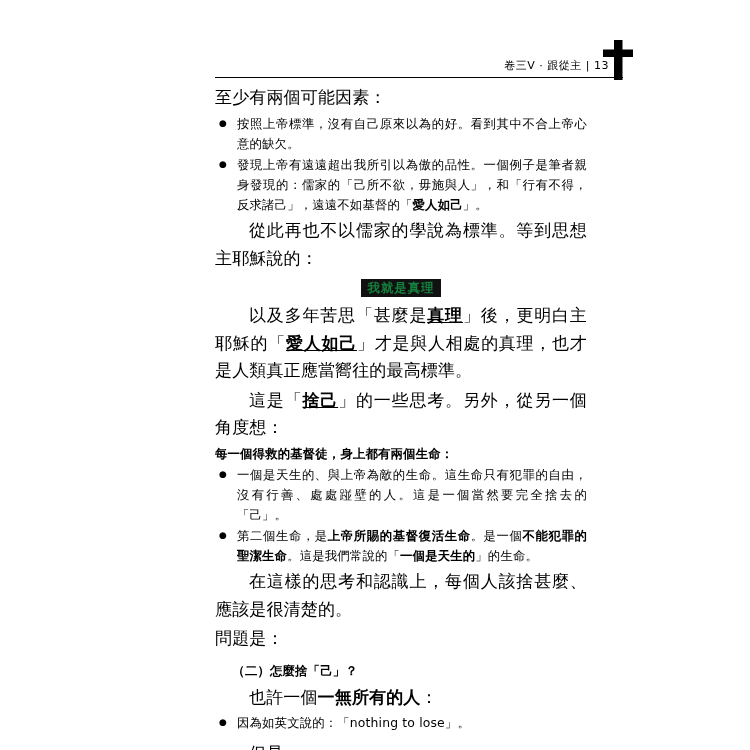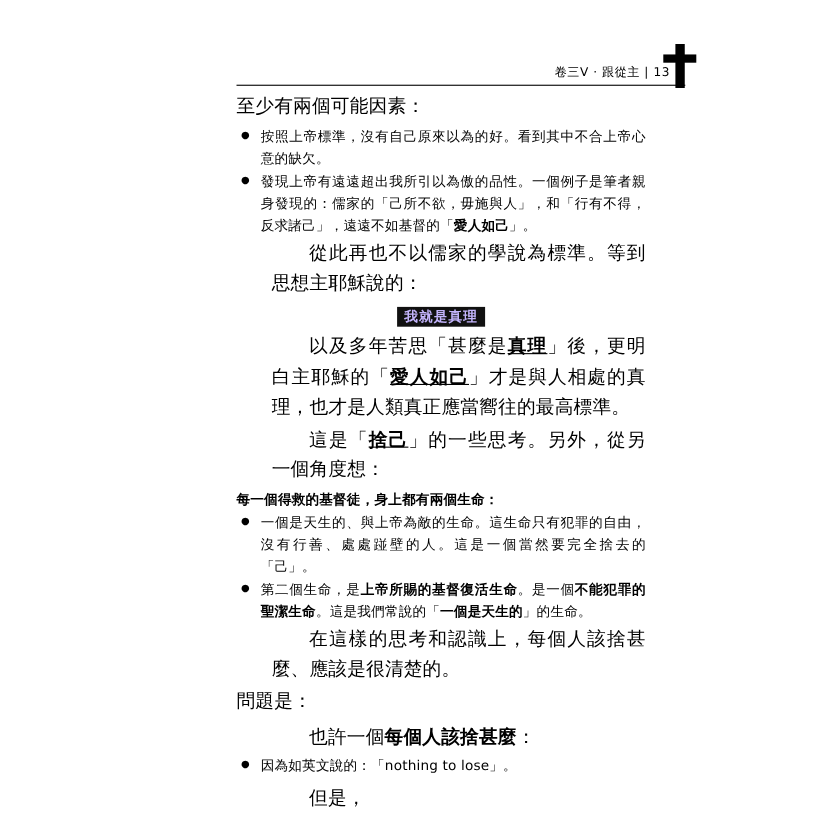--- a/index.html
+++ b/index.html
@@ -57,21 +57,20 @@
   
   .para {
     font-size: 17px;
     line-height: 1.62;
     text-align: justify;
     margin: 0 0 2px 0;
     letter-spacing: 0.15px;
   }
   .indent {
     text-indent: 2em;
-    margin-left: 32px;
   }
   .bullets {
     list-style: none;
     margin: 2px 0 2px 0;
     padding: 0;
   }
   .bullets li {
     position: relative;
     padding-left: 22px;
     font-size: 12.4px;
@@ -95,21 +94,21 @@
     font-weight: bold;
     text-decoration: underline;
   }
   .highlight {
     display: block;
     text-align: center;
     margin: 5px 0 5px 0;
   }
   .highlight span {
     background: #111111;
-    color: #c4b5fd;
+    color: #15803d;
     font-weight: bold;
     font-size: 12.4px;
     padding: 1px 7px 2px 7px;
     letter-spacing: 1px;
   }
   .heading {
     font-size: 12.4px;
     font-weight: bold;
     margin: 4px 0 2px 0;
     letter-spacing: 0.15px;
@@ -163,22 +162,23 @@
     <ul class="bullets">
       <li>一個是天生的、與上帝為敵的生命。這生命只有犯罪的自由，沒有行善、處處踫壁的人。這是一個當然要完全捨去的「己」。</li>
       <li>第二個生命，是<span class="bold">上帝所賜的基督復活生命</span>。是一個<span class="bold">不能犯罪的聖潔生命</span>。這是我們常說的「<span class="bold">一個是天生的</span>」的生命。</li>
     </ul>
 
     <p class="para indent">在這樣的思考和認識上，每個人該捨甚麼、應該是很清楚的。</p>
     <p class="para">問題是：</p>
 
 
     <div class="spacer-xs"></div>
+    <div class="subheading">（二）怎麼捨「己」？</div>
 
-    <p class="para indent">也許一個<span class="bold">每個人該捨甚麼</span>：</p>
+    <p class="para indent">也許一個<span class="bold">一無所有的人</span>：</p>
 
     <ul class="bullets">
       <li>因為如英文說的：「nothing to lose」。</li>
     </ul>
 
     <div class="spacer-sm"></div>
     <p class="para indent">但是，</p>
 
   </div>
 </div>

